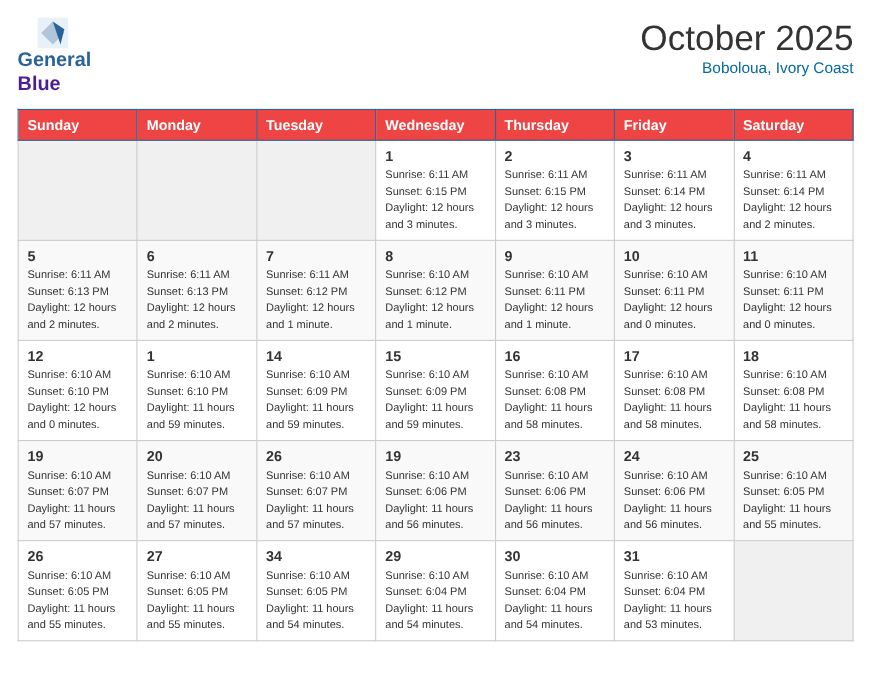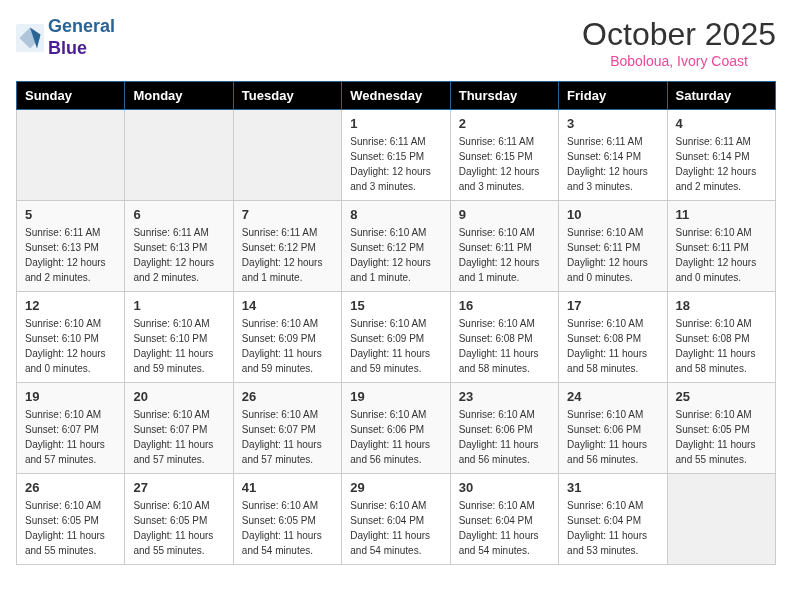--- a/index.html
+++ b/index.html
@@ -12,20 +12,21 @@
     }
     .header {
       display: flex;
       justify-content: space-between;
       align-items: flex-start;
       margin-bottom: 12px;
     }
     .logo {
       display: flex;
       align-items: center;
+      flex-direction: column;
     }
     .logo-text {
       font-size: 18px;
       font-weight: bold;
       color: #1a1a2e;
       line-height: 1.2;
     }
     .logo-text span {
       color: #2a6496;
     }
@@ -38,30 +39,29 @@
       text-align: right;
     }
     .month-title {
       font-size: 32px;
       font-weight: normal;
       color: #333;
       text-align: right;
     }
     .subtitle {
       font-size: 14px;
-      color: #ec4899;
-      text-align: center;
+      color: #0369a1;
     }
     .calendar {
       width: 100%;
       border-collapse: collapse;
       border: 1px solid #ccc;
     }
     .calendar th {
-      background: #000000;
+      background: #ef4444;
       color: #fff;
       text-align: left;
       padding: 6px 8px;
       font-size: 13px;
       font-weight: bold;
       border: 1px solid #2a6496;
     }
     .calendar td {
       vertical-align: top;
       padding: 6px 8px;
@@ -294,21 +294,21 @@
 Sunset: 6:05 PM
 Daylight: 11 hours and 55 minutes.</div>
         </td>
         <td>
           <span class="day-number">27</span>
           <div class="day-info" style="white-space: pre-line;">Sunrise: 6:10 AM
 Sunset: 6:05 PM
 Daylight: 11 hours and 55 minutes.</div>
         </td>
         <td>
-          <span class="day-number">41</span>
+          <span class="day-number">34</span>
           <div class="day-info" style="white-space: pre-line;">Sunrise: 6:10 AM
 Sunset: 6:05 PM
 Daylight: 11 hours and 54 minutes.</div>
         </td>
         <td>
           <span class="day-number">29</span>
           <div class="day-info" style="white-space: pre-line;">Sunrise: 6:10 AM
 Sunset: 6:04 PM
 Daylight: 11 hours and 54 minutes.</div>
         </td>

